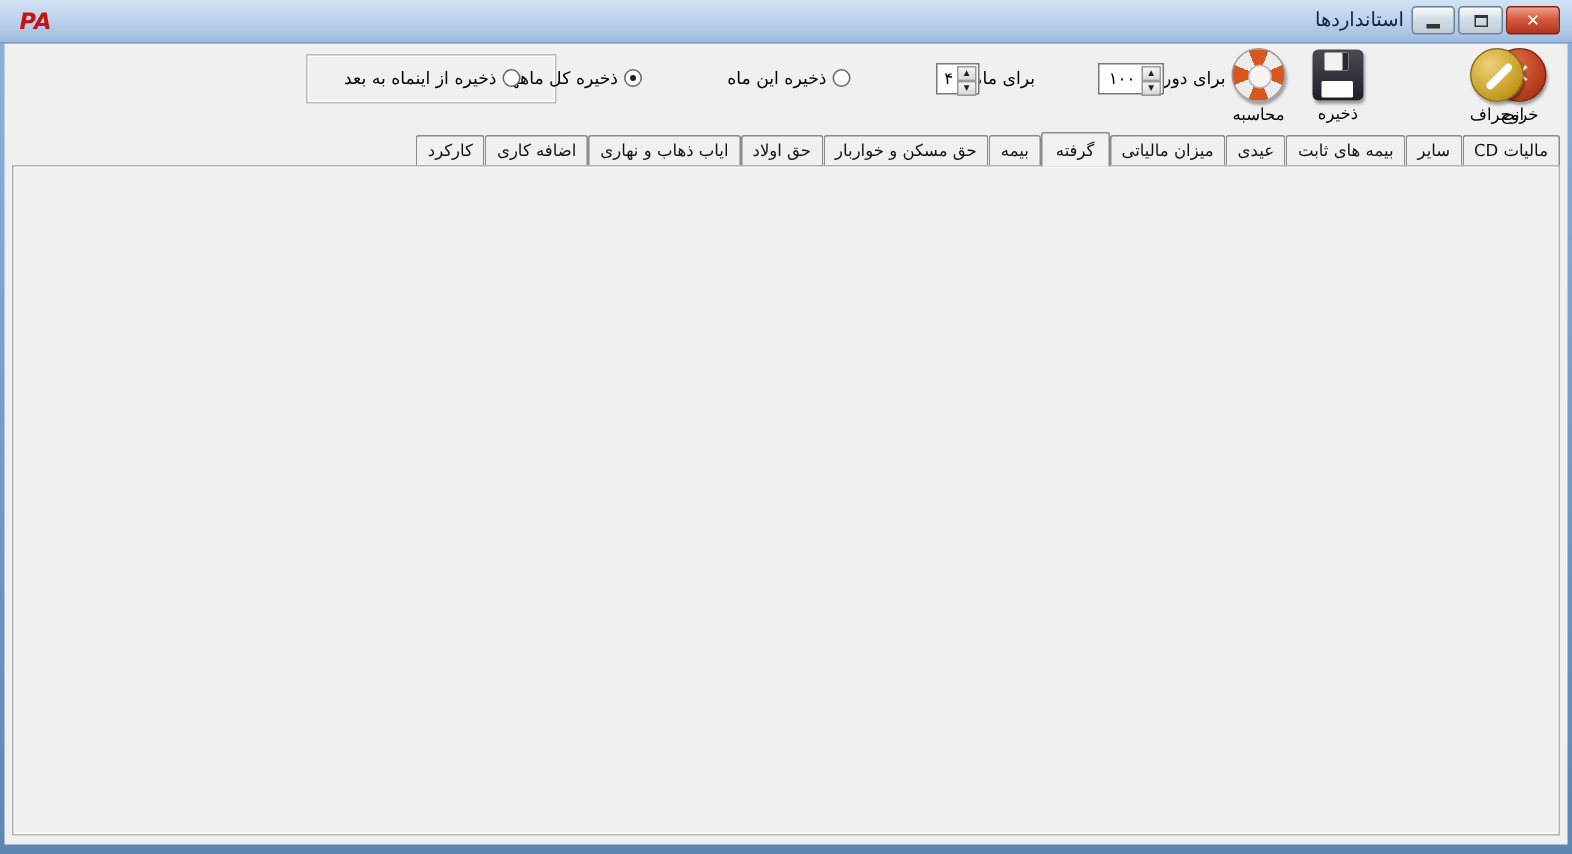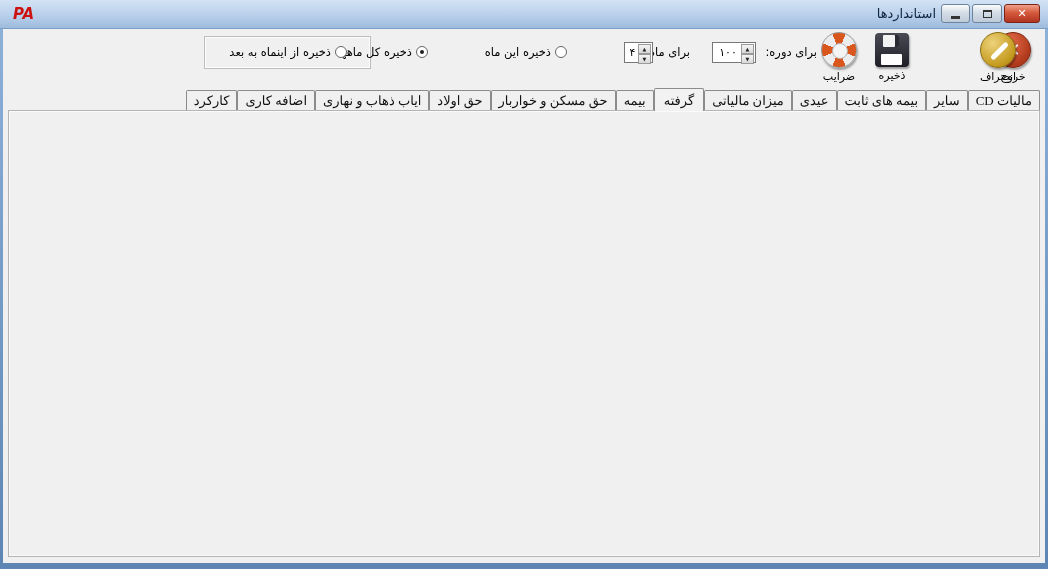--- a/index.html
+++ b/index.html
@@ -41,21 +41,21 @@
   .spin .sval{position:absolute;left:3px;right:15px;top:3px;font-size:11px;text-align:center;direction:rtl;}
   .spin .sb{position:absolute;right:1px;top:1px;bottom:1px;width:13px;display:flex;flex-direction:column;}
   .spin .sb div{flex:1;background:linear-gradient(#f5f5f5,#d9d9d9);border:1px solid #9a9a9a;font-size:5px;line-height:8px;text-align:center;color:#222;}
   .flabel{position:absolute;font-size:11.5px;direction:rtl;white-space:nowrap;}
   .radio{position:absolute;width:12px;height:12px;border:1px solid #666;border-radius:50%;background:#fff;}
   .radio.sel::before{content:"";position:absolute;left:3px;top:3px;width:4px;height:4px;border-radius:50%;background:#222;}
   .groupframe{position:absolute;border:1px solid #bdbdbd;box-shadow:inset 0 0 0 1px #fdfdfd;}
   
   .tabstrip{position:absolute;left:8px;top:88px;width:1032px;height:22px;display:flex;flex-direction:row-reverse;align-items:flex-end;}
   .tab{height:20px;border:1px solid #8b8b8b;border-bottom:none;border-radius:2px 2px 0 0;background:#f0f0f0;
-       padding:0 7px;font-size:13px;line-height:19px;direction:rtl;white-space:nowrap;color:#111;font-family:Liberation Serif, serif;}
+       padding:0 7px;font-size:11px;line-height:19px;direction:rtl;white-space:nowrap;color:#111;}
   .tab.active{height:23px;line-height:23px;position:relative;z-index:5;background:#f2f2f2;padding:0 9px;margin-bottom:-1px;}
   
   .panel{position:absolute;left:8px;top:110px;width:1032px;height:447px;background:#f0f0f0;
          border:1px solid #b4b4b4;box-shadow:inset 0 0 0 1px #fafafa;z-index:1;}
   .rlabel{position:absolute;font-size:11.5px;direction:rtl;white-space:nowrap;color:#000;}
   .inp{position:absolute;width:60px;height:21px;background:#fff;border:1px solid #5f5f5f;}
   .inp .val{position:absolute;right:3px;top:3px;font-size:11px;direction:rtl;}
   .inp .sel{position:absolute;right:2px;top:2px;width:11px;height:15px;background:#1580d6;color:#fff;font-size:11px;text-align:center;line-height:15px;}
   .inp .caret{position:absolute;right:0px;top:2px;width:2px;height:15px;background:#e07a1f;}
   .chk{position:absolute;width:13px;height:13px;background:#fff;border:1px solid #6b6b6b;}
@@ -91,26 +91,26 @@
       <div class="tool" style="left: 969px;">
         <div class="ic-cancel circle"></div>
         <div class="lbl">انصراف</div>
       </div>
       <div class="tool" style="left: 863px;">
         <div class="ic-save"></div>
         <div class="lbl">ذخیره</div>
       </div>
       <div class="tool" style="left: 810px;">
         <div class="ic-help circle"></div>
-        <div class="lbl">ضرایب</div>
+        <div class="lbl">محاسبه</div>
       </div>
     </div>
 
   <span class="flabel" style="right:231px;top:45px;">برای دوره:</span>
-  <div class="spin" style="right:292px;top:42px;width:44px;">
+  <div class="spin" style="right:272px;top:42px;width:44px;">
     <span class="sval">۱۰۰</span>
     <div class="sb">
         <div>▲</div>
         <div>▼</div>
       </div>
   </div>
 
   <span class="flabel" style="right:358px;top:45px;">برای ماه:</span>
   <div class="spin" style="right:395px;top:42px;width:29px;">
     <span class="sval">۴</span>

